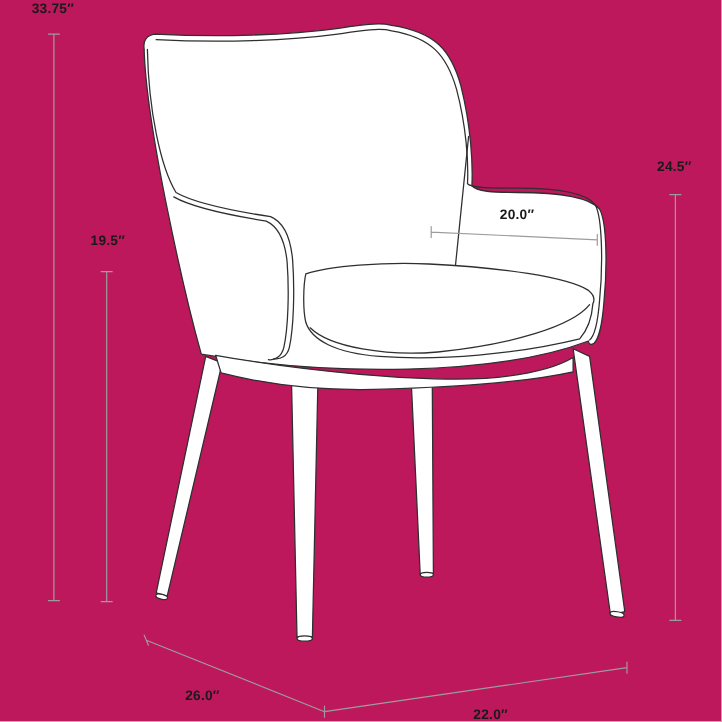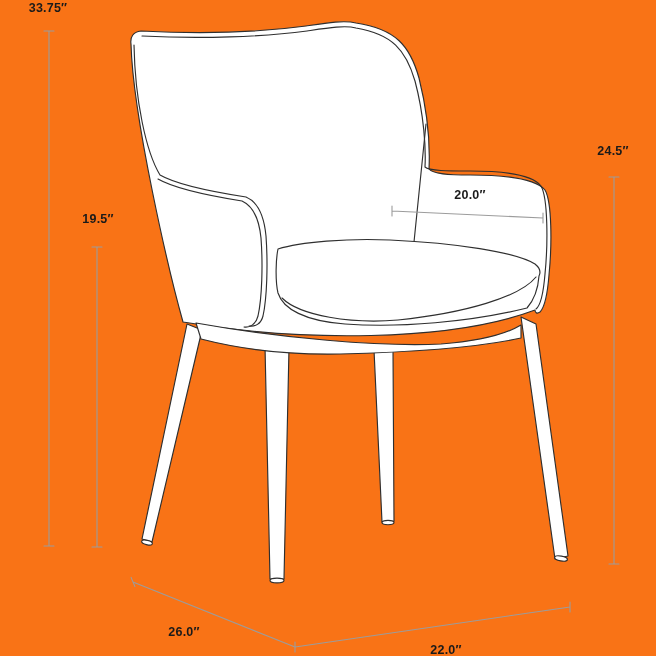--- a/index.html
+++ b/index.html
@@ -1,19 +1,19 @@
 <!DOCTYPE html>
 <html><head>
 <meta charset="utf-8">
 <style>
   html,body{margin:0;padding:0;background:#ffffff;}
   .stage{
     position:relative;
     width:656px;height:656px;
-    background:#f97316;
+    background:#be185d;
     overflow:hidden;
     font-family:"Liberation Sans", sans-serif;
   }
   svg{display:block;}
   .dim-label{
     font-family:"Liberation Sans", sans-serif;
     font-weight:bold;
     font-size:12.5px;
     letter-spacing:0.2px;
   }

